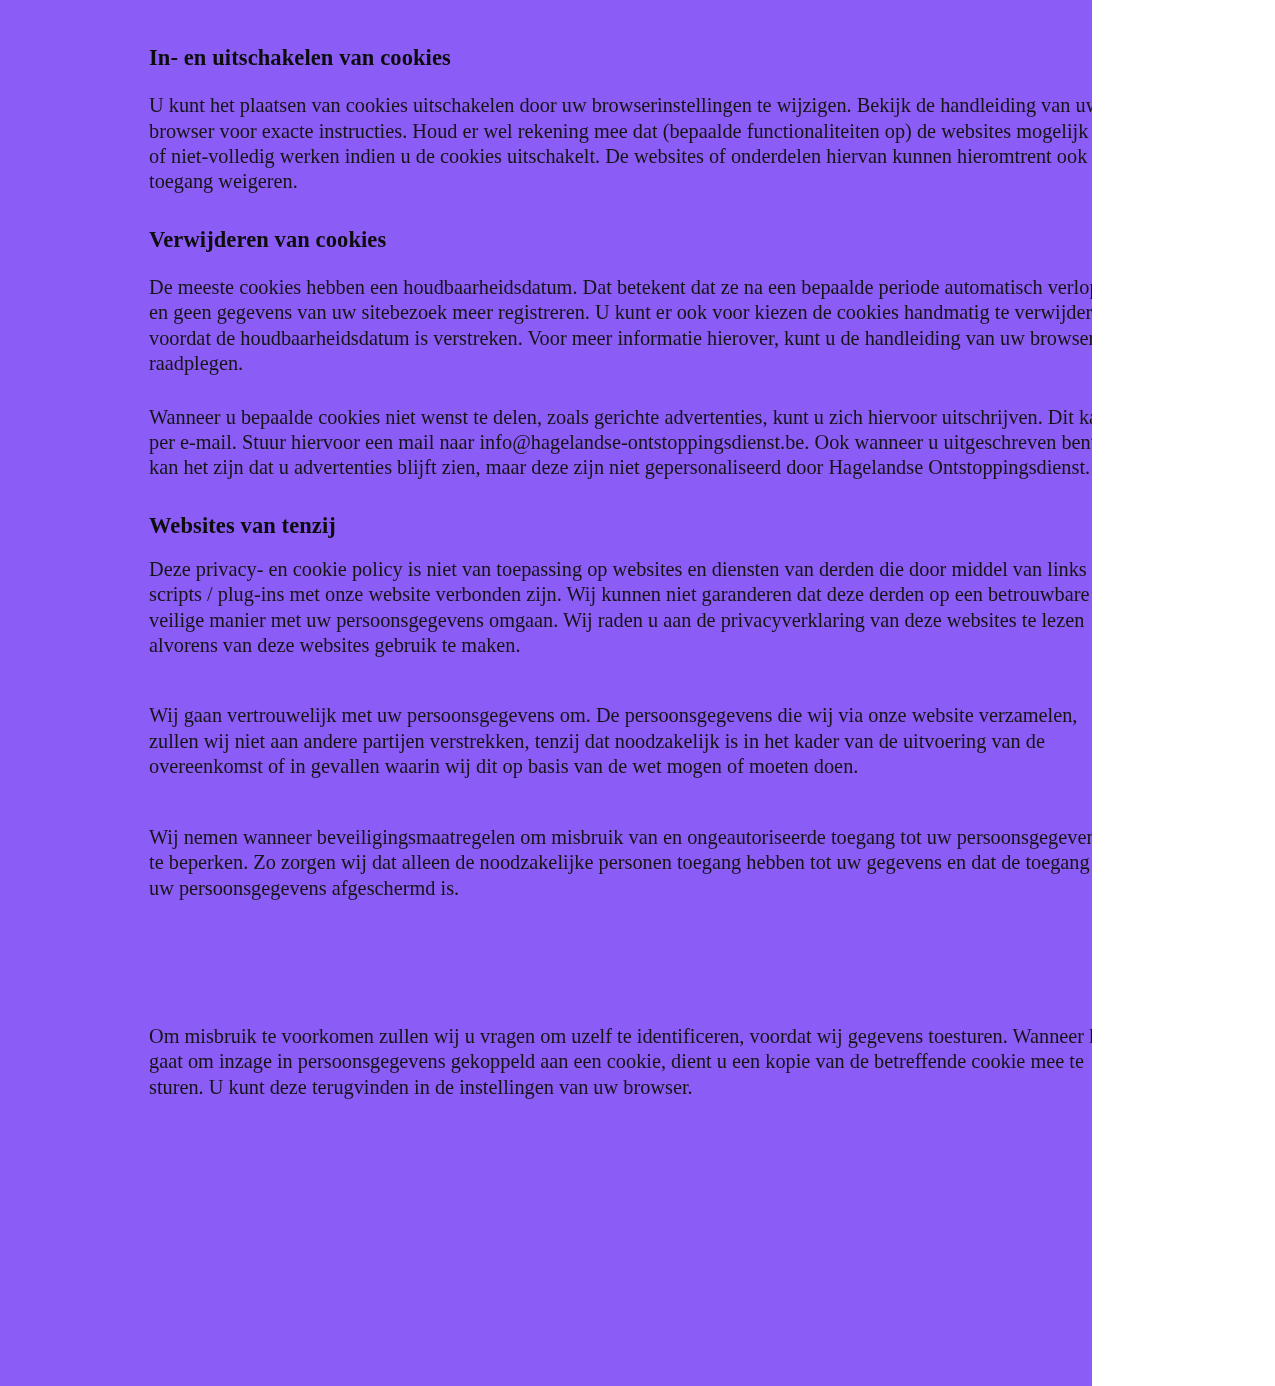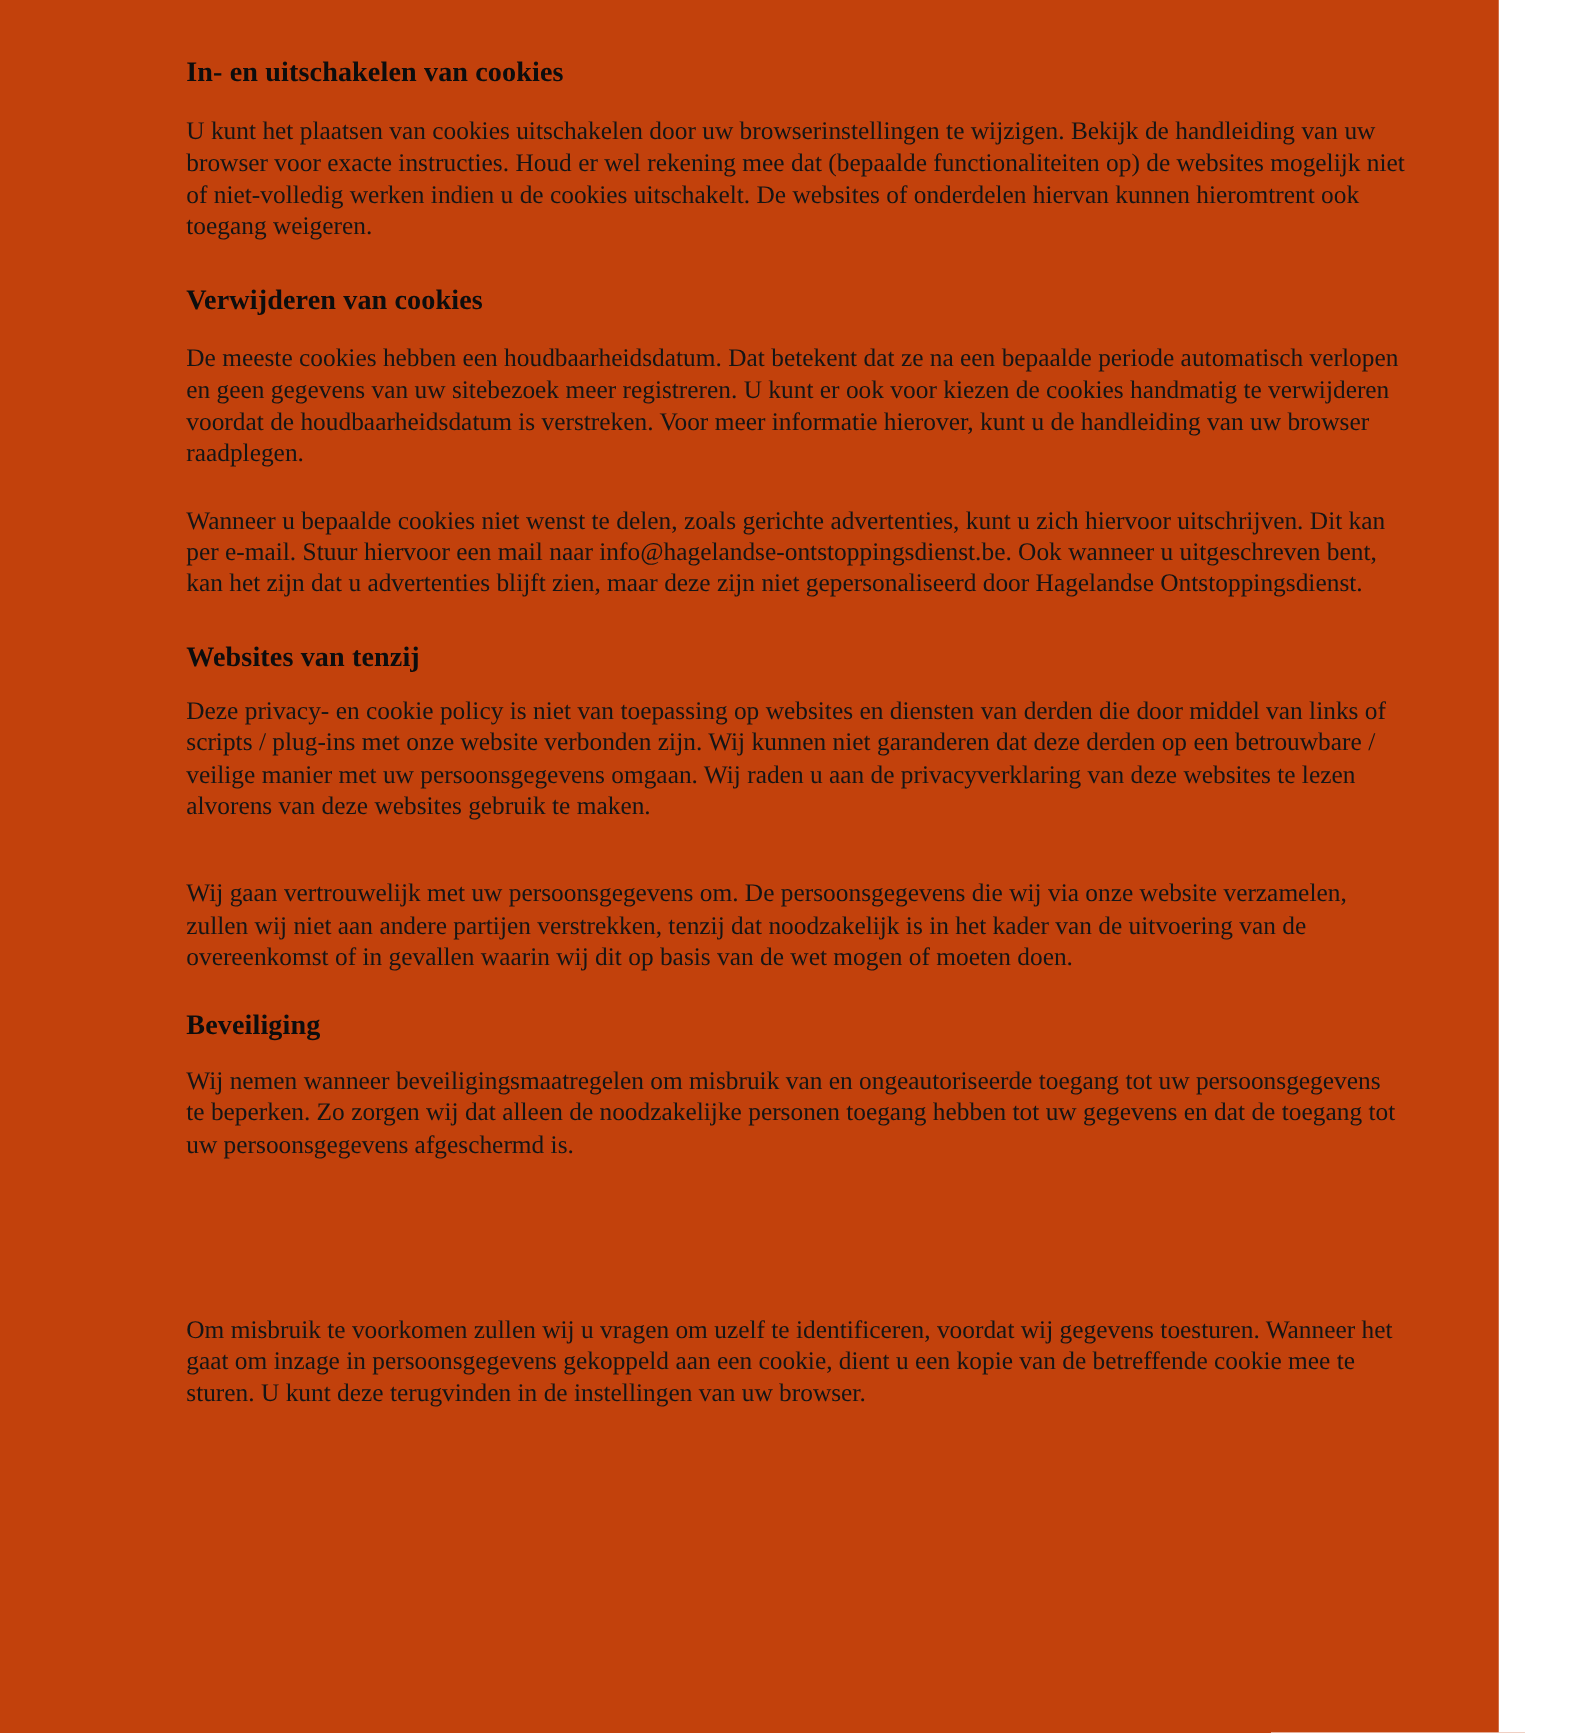--- a/index.html
+++ b/index.html
@@ -9,24 +9,24 @@
     background: #ffffff;
   }
   body {
     width: 1275px;
     height: 1386px;
     font-family: "Liberation Serif", "DejaVu Serif", serif;
     color: #121212;
     -webkit-font-smoothing: antialiased;
   }
   .page {
-    width: 1199px;
+    width: 1092px;
     height: 1386px;
     position: relative;
-    background: #c2410c;
+    background: #8b5cf6;
     padding: 16px;
     overflow: hidden;
   }
   .content {
     position: absolute;
     left: 149px;
     top: 44px;
     width: 975px;
   }
   h2.section-heading {
@@ -82,21 +82,20 @@
     <div class="blk" style="height:17px"></div>
     <p class="body-text indent-2 tight-lines">Deze privacy- en cookie policy is niet van toepassing op websites en diensten van derden die door middel van links of scripts / plug-ins met onze website verbonden zijn. Wij kunnen niet garanderen dat deze derden op een betrouwbare / veilige manier met uw persoonsgegevens omgaan. Wij raden u aan de privacyverklaring van deze websites te lezen alvorens van deze websites gebruik te maken.</p>
 
     <div class="blk" style="height:26px"></div>
 
     <div class="blk" style="height:19px"></div>
     <p class="body-text">Wij gaan vertrouwelijk met uw persoonsgegevens om. De persoonsgegevens die wij via onze website verzamelen, zullen wij niet aan andere partijen verstrekken, tenzij dat noodzakelijk is in het kader van de uitvoering van de overeenkomst of in gevallen waarin wij dit op basis van de wet mogen of moeten doen.</p>
 
     <div class="blk" style="height:26px"></div>
 
-    <h2 class="section-heading">Beveiliging</h2>
     <div class="blk" style="height:19px"></div>
     <p class="body-text">Wij nemen wanneer beveiligingsmaatregelen om misbruik van en ongeautoriseerde toegang tot uw persoonsgegevens te beperken. Zo zorgen wij dat alleen de noodzakelijke personen toegang hebben tot uw gegevens en dat de toegang tot uw persoonsgegevens afgeschermd is.</p>
 
     <div class="blk" style="height:26px"></div>
 
     <div class="blk" style="height:20px"></div>
 
     <div class="blk" style="height:28px"></div>
 
     <div class="blk" style="height:21px"></div>

